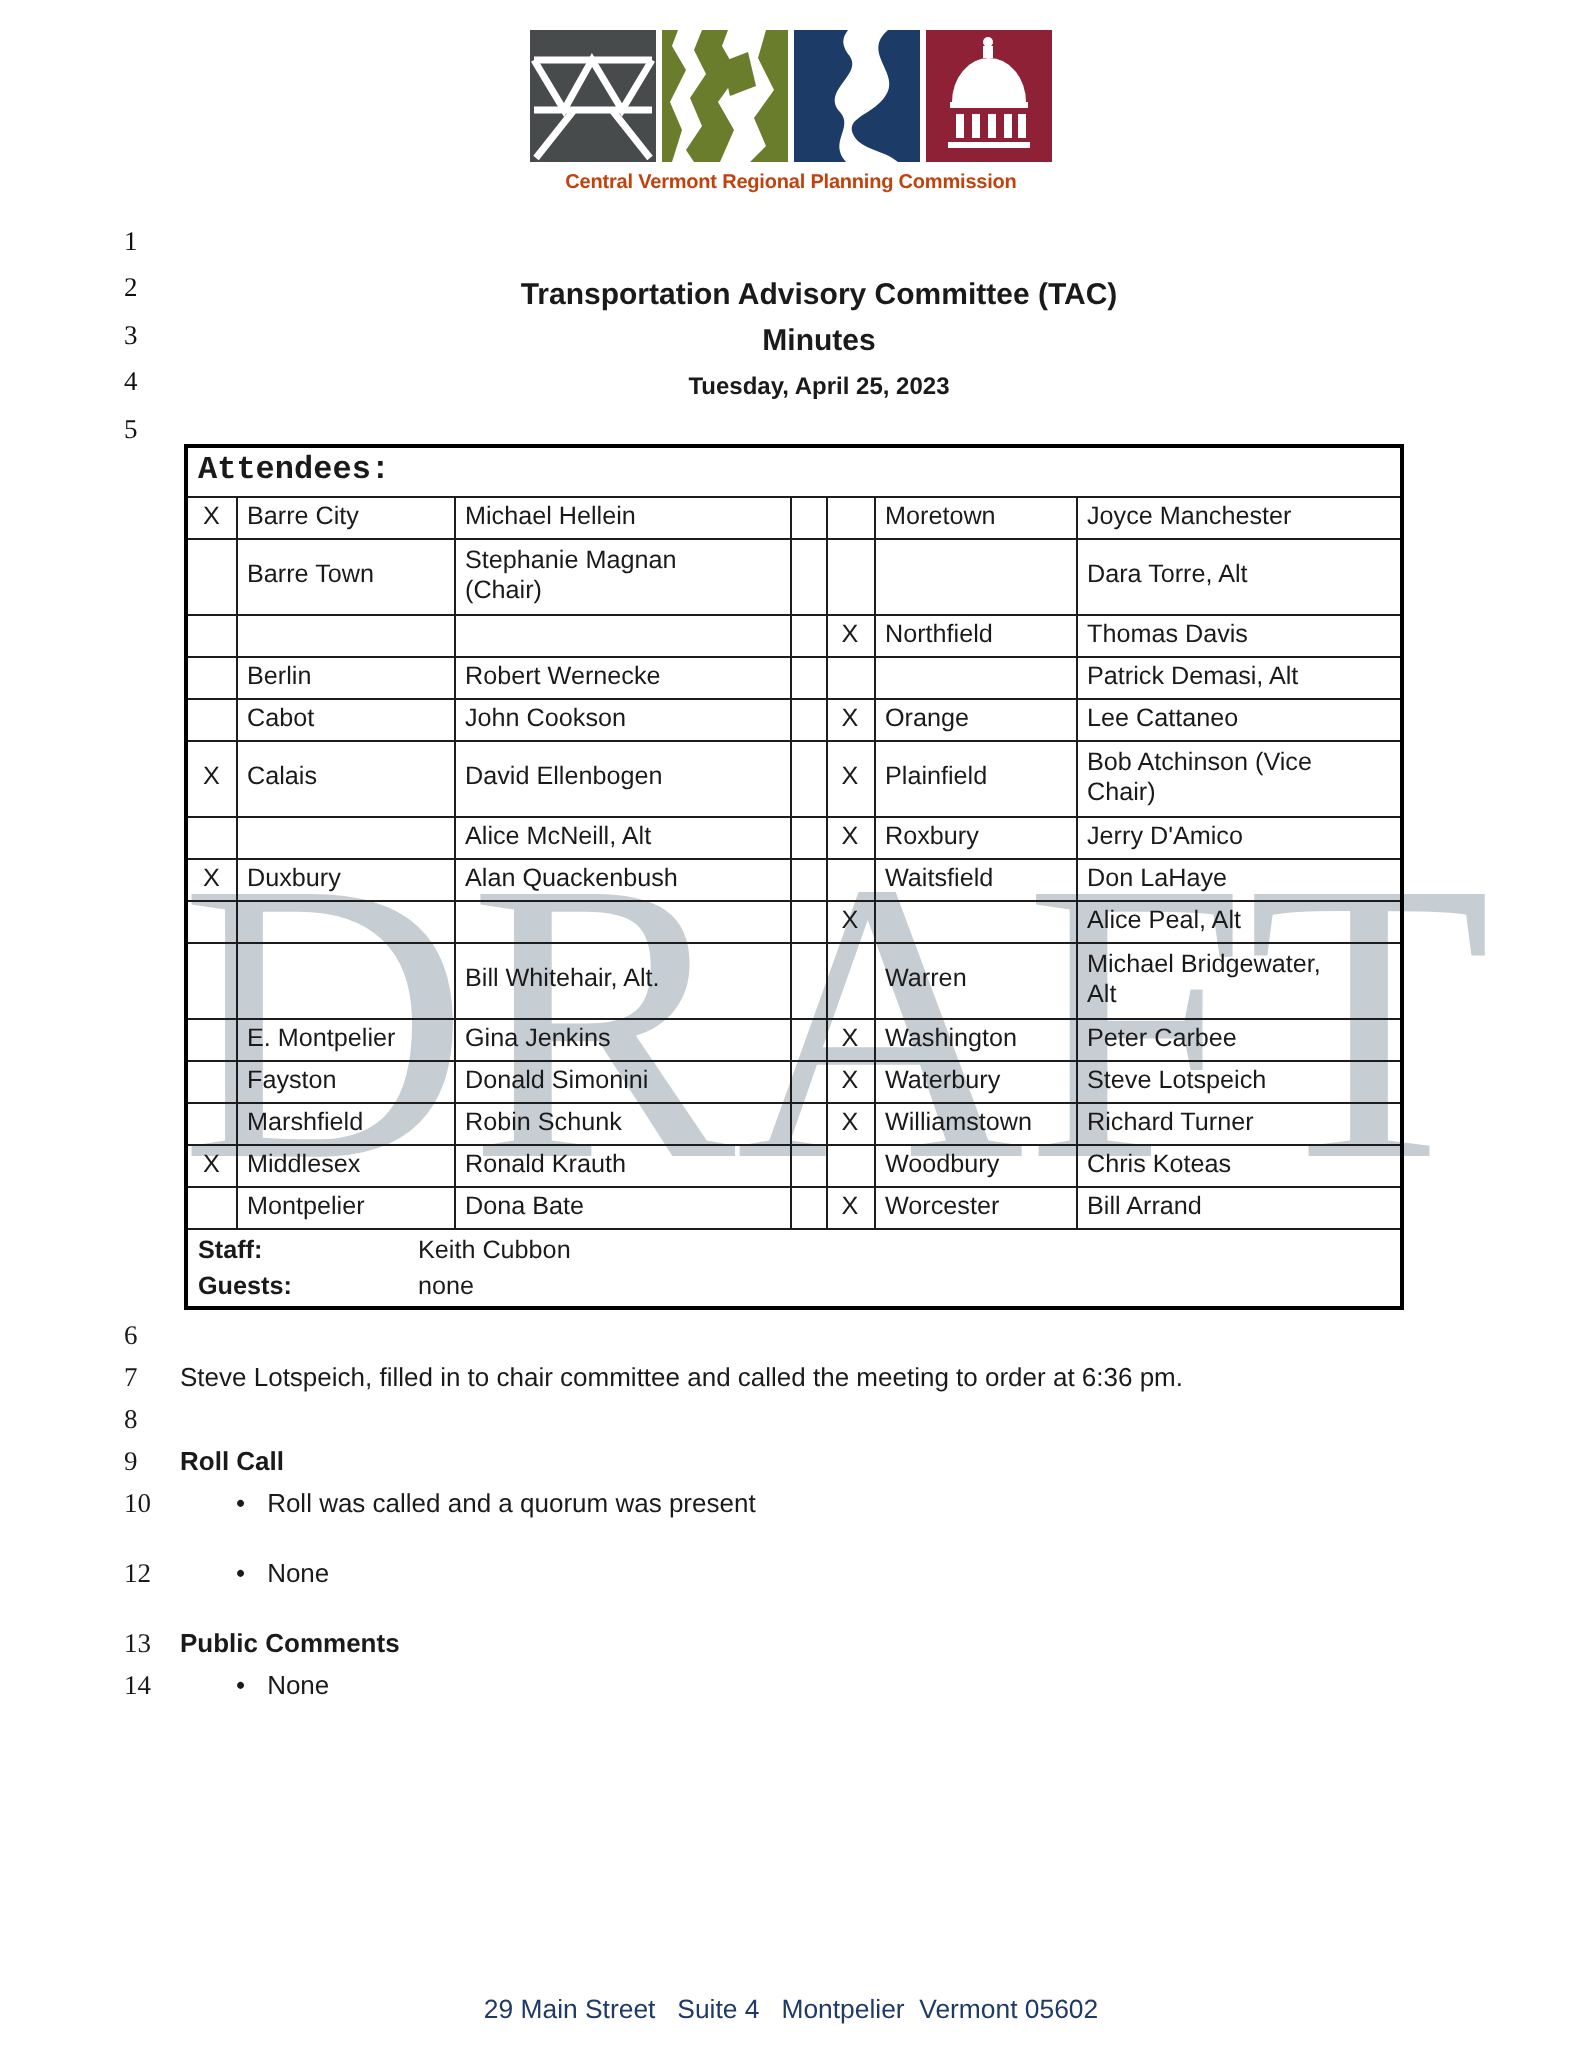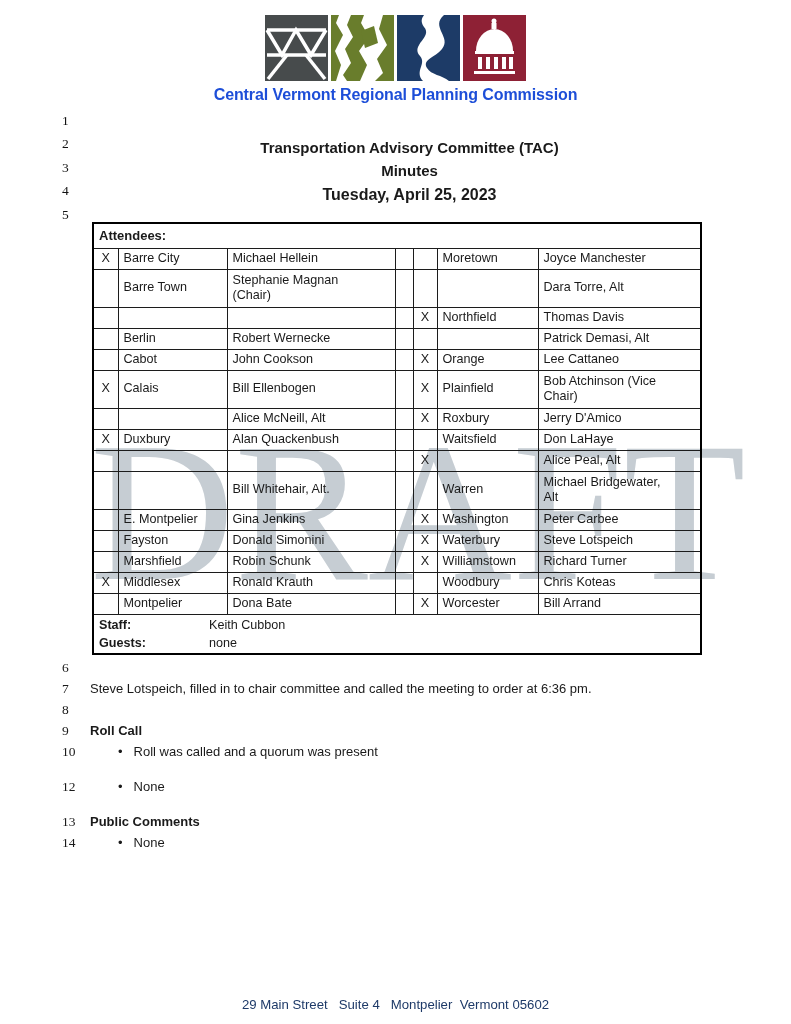--- a/index.html
+++ b/index.html
@@ -7,46 +7,46 @@
   body {
     width:791px; height:1024px; position:relative; background:#ffffff;
     font-family:"Liberation Sans", sans-serif; color:#1a1a1a; overflow:hidden;
   }
   .page { position:absolute; inset:0; }
 
   
   .logo-wrap { position:absolute; top:15px; left:0; right:0; text-align:center; z-index:2; }
   .tiles { display:flex; justify-content:center; gap:3px; }
   .tile { width:63px; height:66px; display:block; }
-  .org-name { margin-top:5px; font-weight:bold; font-size:16px; color:#1d4ed8; letter-spacing:-0.1px; }
+  .org-name { margin-top:5px; font-weight:bold; font-size:10px; color:#c2410c; letter-spacing:-0.1px; }
 
   
   .top-nums { position:absolute; left:62px; top:109px; font-family:"Liberation Serif", serif;
               font-size:13.5px; line-height:23.4px; color:#111; z-index:2; }
 
   
   .title { position:absolute; left:0; right:0; text-align:center; font-weight:bold; z-index:2;margin-left:28px; }
   .t1 { top:139px; font-size:15px; }
   .t2 { top:162px; font-size:15px; }
-  .t3 { top:186px; font-size:16px; }
+  .t3 { top:186px; font-size:12px; }
 
   
   .watermark { position:absolute; left:90px; top:412px; width:614px; display:flex;
                justify-content:space-between; font-family:"Liberation Serif", serif;
                font-size:200px; line-height:1; color:#c6cdd3; z-index:0; user-select:none; }
 
   
   table.att { position:absolute; left:92px; top:222px; width:608px; border-collapse:collapse;
               z-index:1; font-size:12.6px; table-layout:fixed; background:transparent; border:2px solid #000; }
   table.att td { border:1px solid #1c1c1c; padding:1px 5px; vertical-align:middle;
                  line-height:15.5px; overflow:hidden; }
   table.att tr { height:21px; }
   table.att tr.tall { height:38px; }
   table.att tr.hdrrow { height:25px; }
-  td.hdr { font-weight:bold; font-size:13px; padding-left:65px; }
+  td.hdr { font-weight:bold; font-size:16px; padding-left:65px;font-family:Liberation Mono, monospace; }
   td.x { text-align:center; padding:1px 2px; }
   td.name { white-space:pre-line; }
   tr.staffrow { height:42px;padding-left:37px; }
   td.staffcell { padding:2px 5px 3px 31px; }
   .kv { display:flex; line-height:18px; }
   .klabel { font-weight:bold; width:110px; }
 
   
   .body-lines { position:absolute; left:0; top:657px; right:0; z-index:1; font-size:13px; }
   .bline { display:flex; height:21px; line-height:21px; }
@@ -186,21 +186,21 @@
           <td class="town">Cabot</td>
           <td class="name">John Cookson</td>
           <td class="gap"></td>
           <td class="x">X</td>
           <td class="town">Orange</td>
           <td class="name">Lee Cattaneo</td>
         </tr>
         <tr class="tall">
           <td class="x">X</td>
           <td class="town">Calais</td>
-          <td class="name">Bill Ellenbogen</td>
+          <td class="name">David Ellenbogen</td>
           <td class="gap"></td>
           <td class="x">X</td>
           <td class="town">Plainfield</td>
           <td class="name">Bob Atchinson (Vice
 Chair)</td>
         </tr>
         <tr>
           <td class="x"></td>
           <td class="town"></td>
           <td class="name">Alice McNeill, Alt</td>

